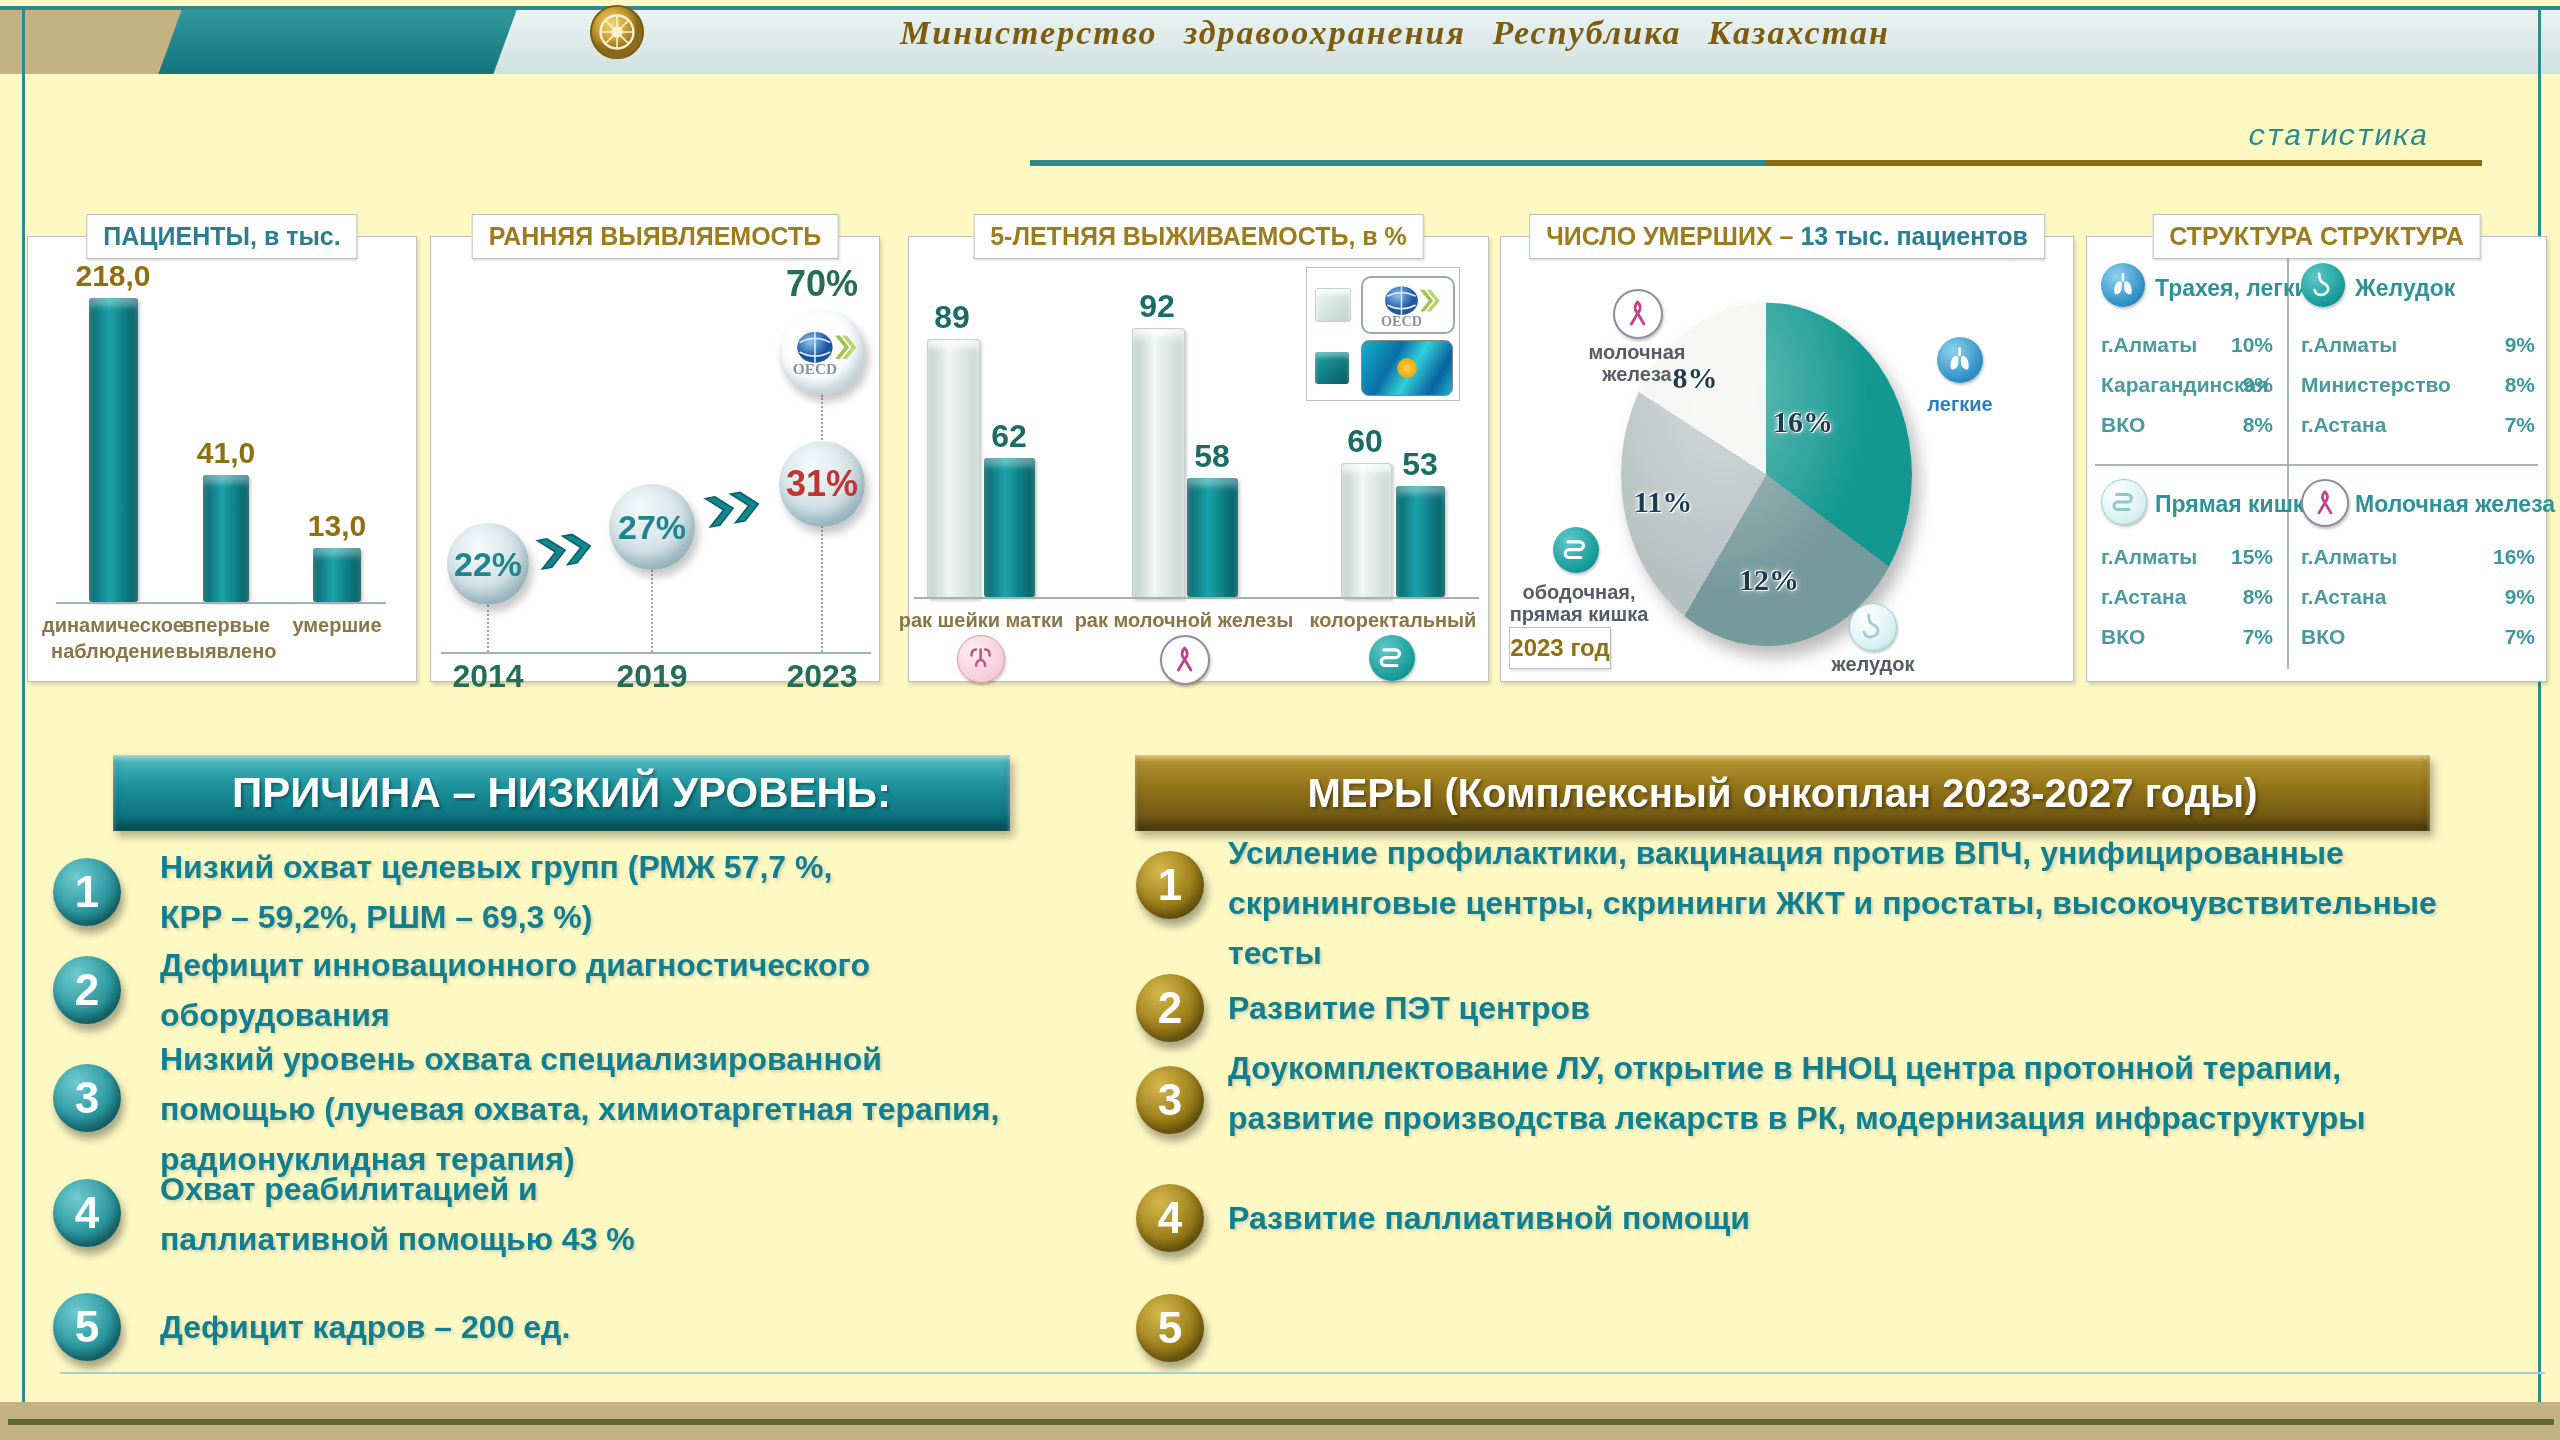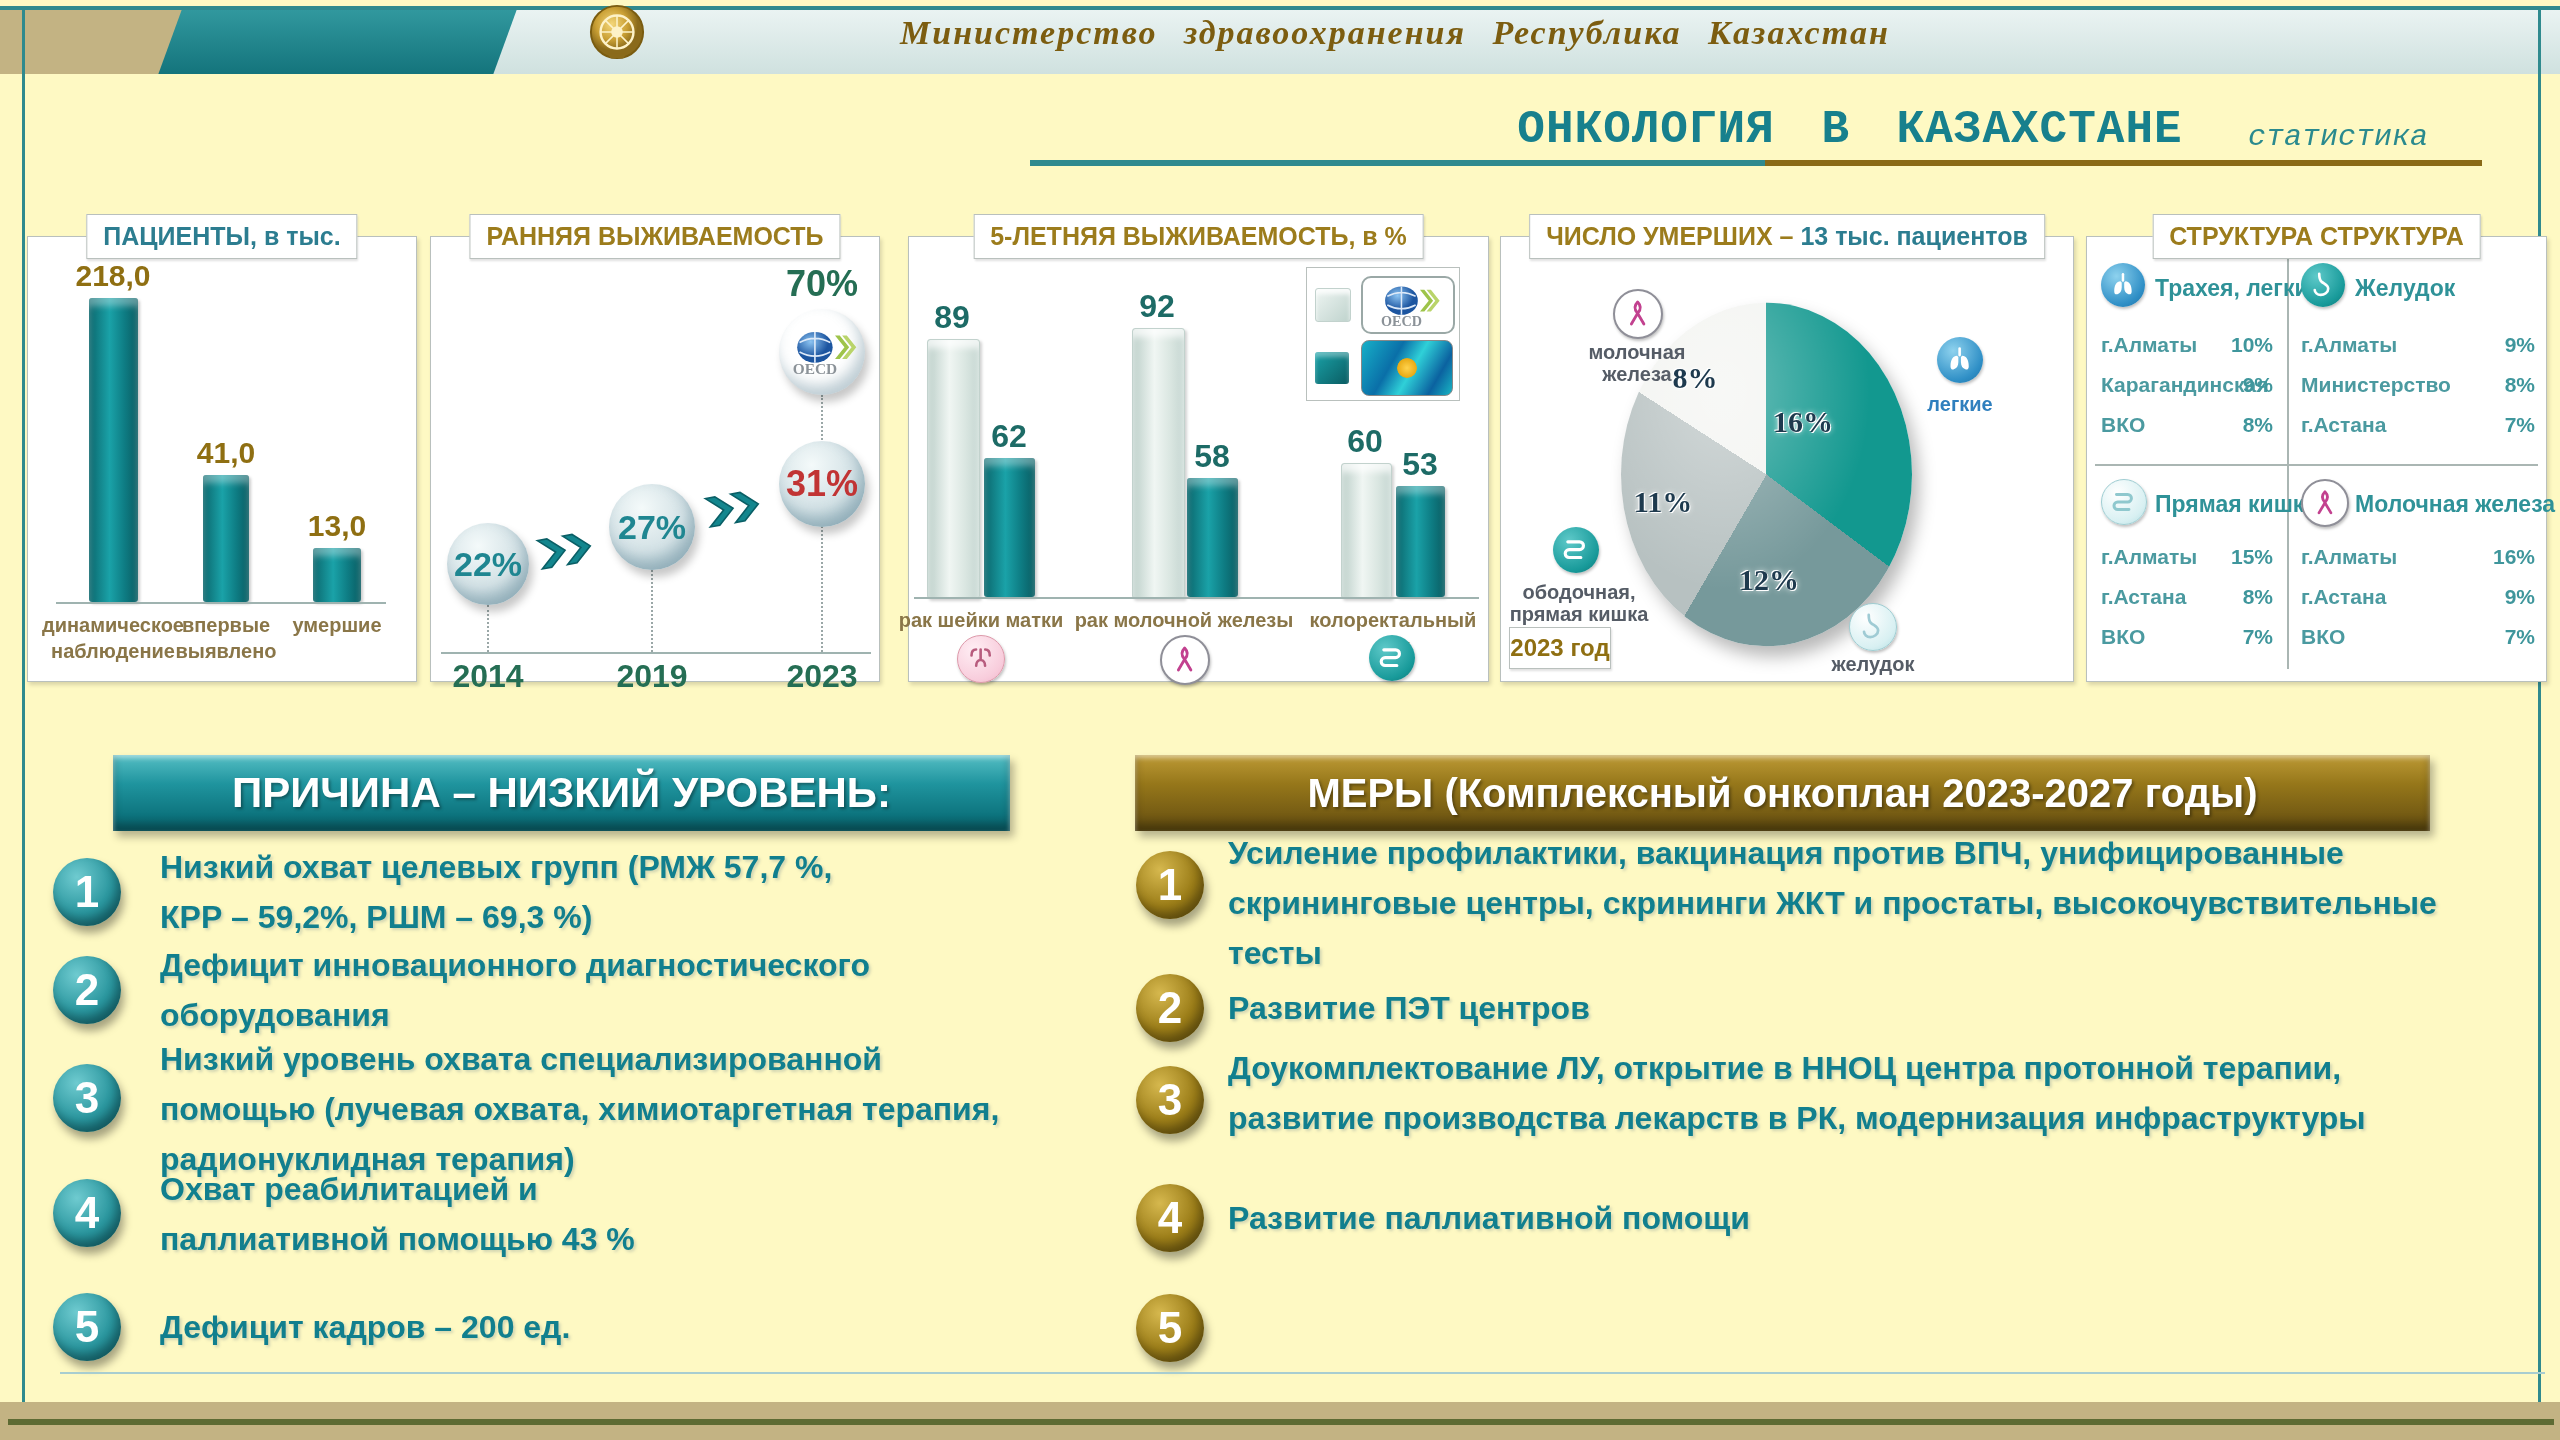--- a/index.html
+++ b/index.html
@@ -197,21 +197,20 @@
   <div class="emblem">
     <svg viewBox="0 0 60 60" width="58" height="58">
         <use href="#sym-emblem"></use>
       </svg>
   </div>
   <div class="ministry">Министерство здравоохранения Республика Казахстан</div>
 
   <div class="border-left"></div>
   <div class="border-right"></div>
 
-  <div class="main-title">ОНКОЛОГИЯ В КАЗАХСТАНЕ</div>
   <div class="sub-title">статистика</div>
   <div class="rule-teal"></div>
   <div class="rule-gold"></div>
 
   <div class="panel" style="left:27px;width:388px;">
     <div class="panel-title t-teal">ПАЦИЕНТЫ, в тыс.</div>
     <div class="bar-val v-olive" style="left:85px;top:22px;">218,0</div>
     <div class="bar-teal" style="left:61px;top:61px;width:49px;height:304px;"></div>
     <div class="bar-val v-olive" style="left:198px;top:199px;">41,0</div>
     <div class="bar-teal" style="left:175px;top:238px;width:46px;height:127px;"></div>
@@ -219,21 +218,21 @@
     <div class="bar-teal" style="left:285px;top:311px;width:48px;height:54px;"></div>
     <div class="axis" style="left:28px;top:365px;width:330px;"></div>
     <div class="cat-label" style="left:85px;top:375px;">динамическое
 наблюдение</div>
     <div class="cat-label" style="left:198px;top:375px;">впервые
 выявлено</div>
     <div class="cat-label" style="left:309px;top:375px;">умершие</div>
   </div>
 
   <div class="panel" style="left:430px;width:448px;">
-    <div class="panel-title t-olive">РАННЯЯ ВЫЖИВАЕМОСТЬ</div>
+    <div class="panel-title t-olive">РАННЯЯ ВЫЯВЛЯЕМОСТЬ</div>
 
     <div class="dotline" style="left:56px;top:368px;height:47px;"></div>
     <div class="dotline" style="left:220px;top:333px;height:82px;"></div>
     <div class="dotline" style="left:390px;top:158px;height:257px;"></div>
 
     <div class="bar-val v-teal" style="left:391px;top:26px;font-size:36px;color:#256e54;">70%</div>
     <div class="sphere" style="left:348px;top:72px;width:86px;height:86px;background:#fff;">
       <svg viewBox="0 0 60 44" width="72" height="52">
           <use href="#sym-oecd"></use>
         </svg>

